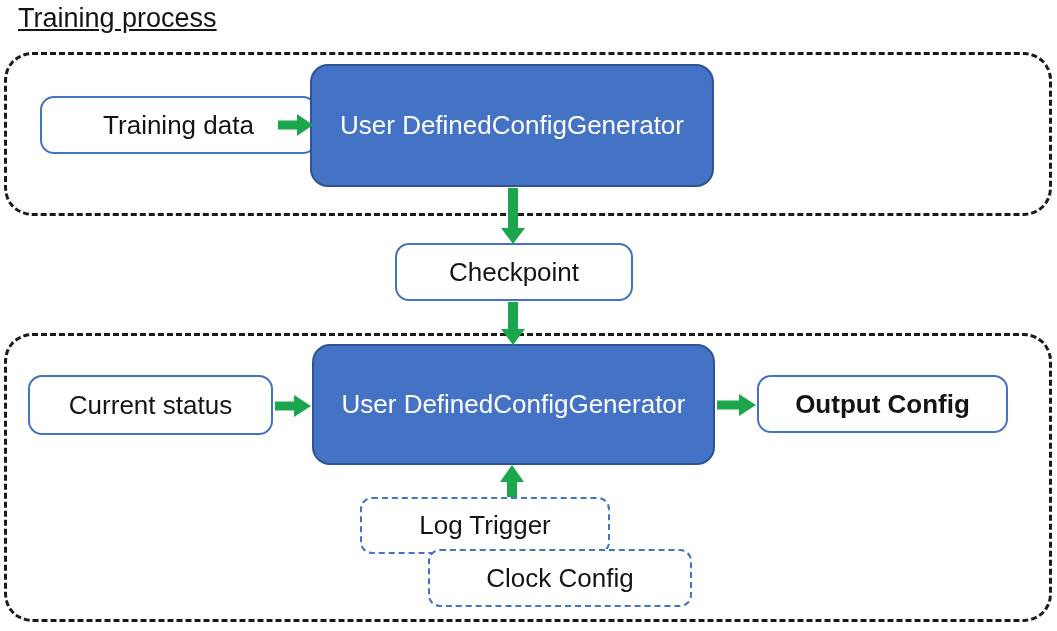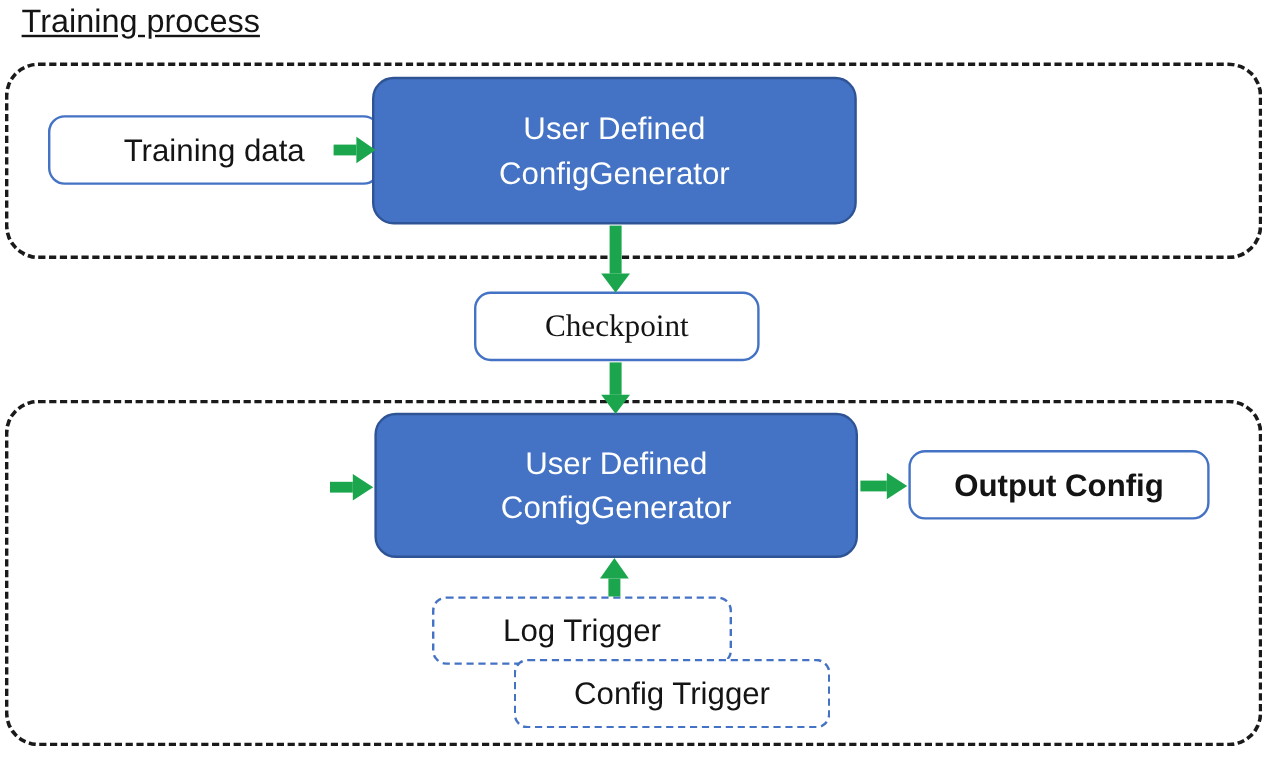--- a/index.html
+++ b/index.html
@@ -42,32 +42,32 @@
     border-radius:14px;
     display:flex;
     align-items:center;
     justify-content:center;
     font-size:26px;
     color:var(--text-dark,#141414);
     white-space:nowrap;
     z-index:2;
   }
   #box-training-data{left:40px;top:96px;width:277px;height:58px;}
-  #box-checkpoint{left:395px;top:243px;width:238px;height:58px;font-family:Liberation Serif, serif;}
+  #box-checkpoint{left:395px;top:243px;width:238px;height:58px;}
   #box-current-status{left:28px;top:375px;width:245px;height:60px;}
   #box-output-config{left:757px;top:375px;width:251px;height:58px;font-weight:bold;}
 
   .blue-box{
     position:absolute;
     box-sizing:border-box;
     background:var(--box-fill-blue,#4472C4);
     border:2px solid var(--box-border-dark,#2F5496);
     border-radius:18px;
     display:flex;
-    flex-direction:column;
+    flex-direction:row;
     align-items:center;
     justify-content:center;
     font-size:26px;
     line-height:37px;
     color:var(--text-light,#fff);
     text-align:center;
     z-index:2;
   }
   #generator-training{left:310px;top:64px;width:404px;height:123px;}
   #generator-inference{left:312px;top:344px;width:403px;height:121px;}
@@ -118,36 +118,39 @@
     <span>ConfigGenerator</span>
   </div>
 
   <div class="white-box" id="box-checkpoint">
     <span>Checkpoint</span>
   </div>
 
 
   <div class="dashed-container" id="container-inference"></div>
 
+  <div class="white-box" id="box-current-status">
+    <span>Current status</span>
+  </div>
 
   <div class="blue-box" id="generator-inference">
     <span>User Defined</span>
     <span>ConfigGenerator</span>
   </div>
 
   <div class="white-box" id="box-output-config">
     <span>Output Config</span>
   </div>
 
   <div class="trigger-box" id="box-log-trigger">
     <span>Log Trigger</span>
   </div>
 
   <div class="trigger-box" id="box-clock-trigger">
-    <span>Config Trigger</span>
+    <span>Clock Config</span>
   </div>
 
   <svg class="arrows" viewBox="0 0 1057 631">
     <g>
       <line class="shaft h" x1="278" y1="125" x2="297" y2="125"></line>
       <polygon class="head" points="297,114 313,125 297,136"></polygon>
     </g>
     <g>
       <line class="shaft v" x1="513" y1="188" x2="513" y2="228"></line>
       <polygon class="head" points="501,228 525,228 513,244"></polygon>

